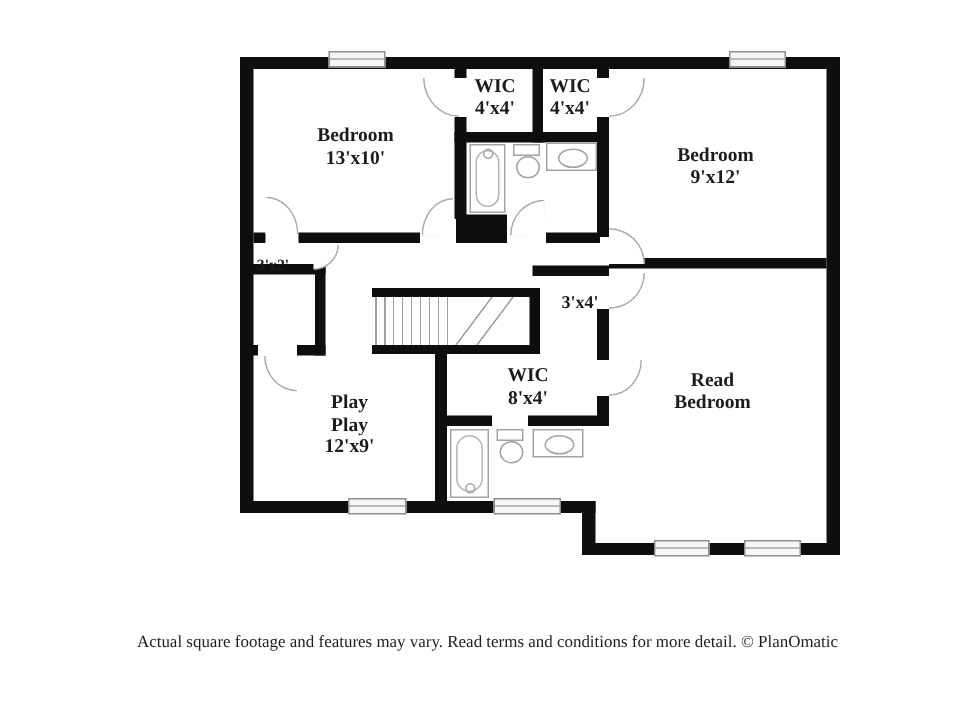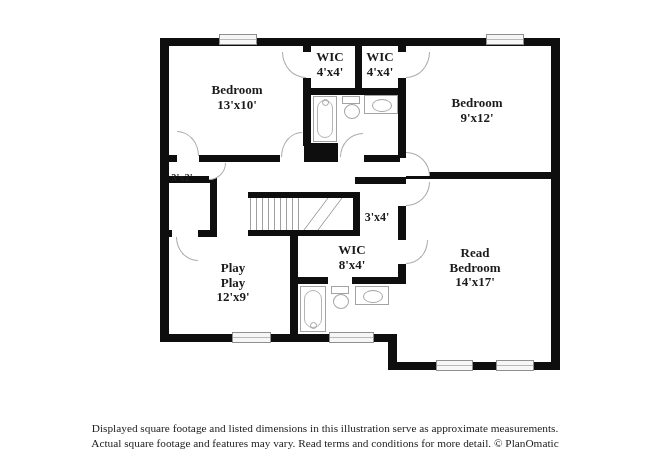--- a/index.html
+++ b/index.html
@@ -129,36 +129,34 @@
     <span>WIC</span>
     <span>4'x4'</span>
   </div>
   <div class="label" style="left:427px;top:96px;width:100px;">
     <span>Bedroom</span>
     <span>9'x12'</span>
   </div>
   <div class="label small" style="left:162px;top:172px;width:40px;">
     <span>3'x2'</span>
   </div>
-  <div class="label mid" style="left:355px;top:211px;width:44px;">
+  <div class="label mid" style="left:355px;top:195px;width:44px;text-align:right;">
     <span>3'x4'</span>
   </div>
   <div class="label" style="left:327px;top:243px;width:50px;">
     <span>WIC</span>
     <span>8'x4'</span>
   </div>
   <div class="label" style="left:203px;top:261px;width:60px;">
     <span>Play</span>
     <span>Play</span>
     <span>12'x9'</span>
   </div>
   <div class="label" style="left:425px;top:246px;width:100px;">
     <span>Read</span>
     <span>Bedroom</span>
-    <span>14'x17'</span>
   </div>
 
   <div class="footer" style="top:421px;">
-    <span style="display:block;">Displayed square footage and listed dimensions in this illustration serve as approximate measurements.</span>
     <span style="display:block;">Actual square footage and features may vary. Read terms and conditions for more detail. © PlanOmatic</span>
   </div>
 
 </div>
 
 </body></html>

